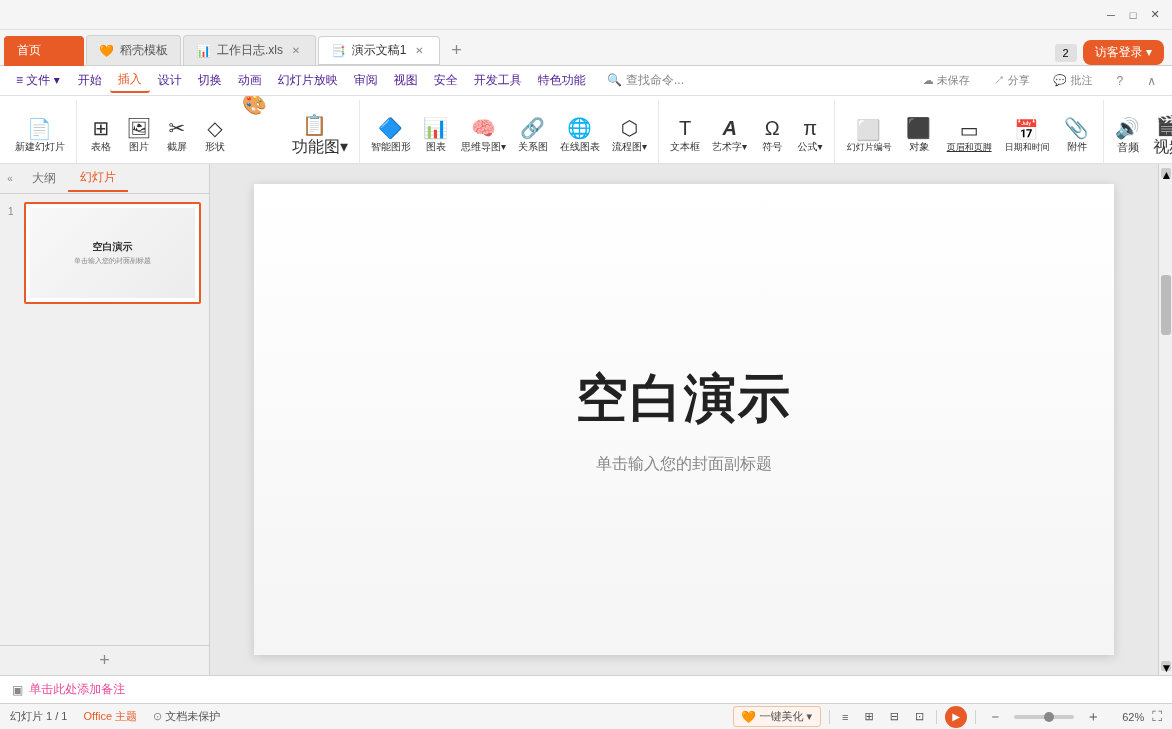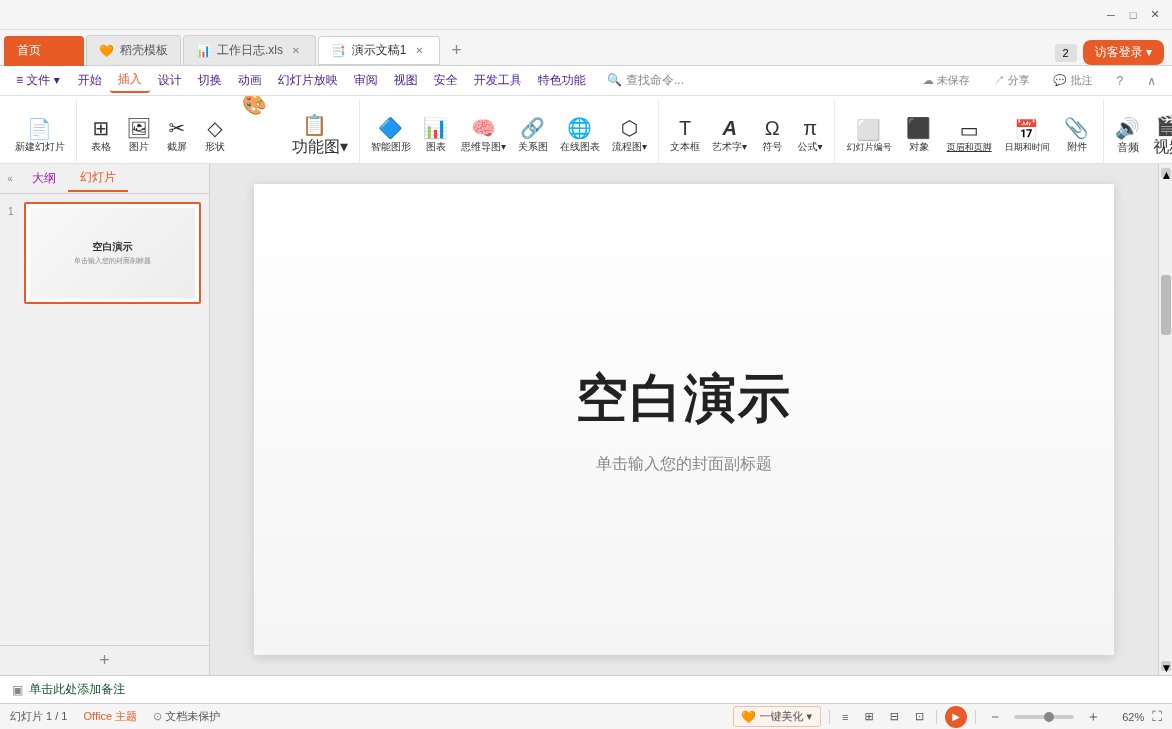--- a/index.html
+++ b/index.html
@@ -31,21 +31,21 @@
     .ribbon-group-row { display: flex; align-items: flex-end; gap: 2px; flex: 1; }
     .ribbon-btn { display: flex; flex-direction: column; align-items: center; justify-content: center; padding: 2px 4px; cursor: pointer; border-radius: 3px; min-width: 36px; height: 54px; font-size: 10px; color: #333; border: 1px solid transparent; gap: 2px; }
     .ribbon-btn .icon { font-size: 20px; line-height: 1; }
 
     
     #main { display: flex; height: calc(729px - 30px - 36px - 30px - 68px - 28px - 26px); }
 
     
     #slide-panel { width: 210px; background: #f0f0f0; border-right: 1px solid #d0d0d0; display: flex; flex-direction: column; }
     #slide-panel-tabs { height: 30px; display: flex; align-items: center; border-bottom: 1px solid #d0d0d0; background: #f0f0f0; }
-    .panel-tab { padding: 4px 12px; cursor: pointer; font-size: 12px; color: #a21caf; }
+    .panel-tab { padding: 4px 12px; cursor: pointer; font-size: 12px; color: #737373; }
     .panel-tab.active { color: #e85b26; border-bottom: 2px solid #e85b26; }
     .panel-collapse { width: 20px; height: 20px; cursor: pointer; display: flex; align-items: center; justify-content: center; color: #888; font-size: 10px; }
     #slides-list { flex: 1; overflow-y: auto; padding: 8px; }
     .slide-thumb { border: 2px solid #e85b26; background: white; border-radius: 2px; padding: 4px; margin-bottom: 8px; cursor: pointer; position: relative; }
     .slide-num { font-size: 10px; color: #888; margin-right: 4px; position: absolute; left: -16px; top: 4px; }
     .slide-preview { width: 100%; height: 90px; background: linear-gradient(135deg, #f8f8f8 0%, #ececec 100%); display: flex; flex-direction: column; align-items: center; justify-content: center; }
     .slide-preview-title { font-size: 10px; font-weight: bold; color: #333; }
     .slide-preview-sub { font-size: 7px; color: #888; margin-top: 2px; }
     #add-slide { height: 30px; display: flex; align-items: center; justify-content: center; cursor: pointer; border-top: 1px solid #d0d0d0; color: #888; font-size: 18px; }
 
@@ -304,21 +304,21 @@
     <div style="width:10px;height:10px;background:#ccc;border-radius:2px;margin-top:4px;cursor:pointer;">▲</div>
     <div style="flex:1;width:100%;position:relative;">
       <div style="width:10px;height:60px;background:#bbb;border-radius:3px;position:absolute;top:20%;left:2px;cursor:pointer;"></div>
     </div>
     <div style="width:10px;height:10px;background:#ccc;border-radius:2px;margin-bottom:4px;cursor:pointer;">▼</div>
   </div>
 </div>
 
 <div id="notes-bar">
   <span style="color:#888;">▣</span>
-  <span style="color:#14532d;">单击此处添加备注</span>
+  <span style="color:#ec4899;">单击此处添加备注</span>
 </div>
 
 <div id="status-bar">
   <span>幻灯片 1 / 1</span>
   <span style="color:#e85b26;">Office 主题</span>
   <span style="display:flex;align-items:center;gap:3px;">
     <span style="color:#888;">⊙</span>
     <span>文档未保护</span>
   </span>
   <div class="status-right">

